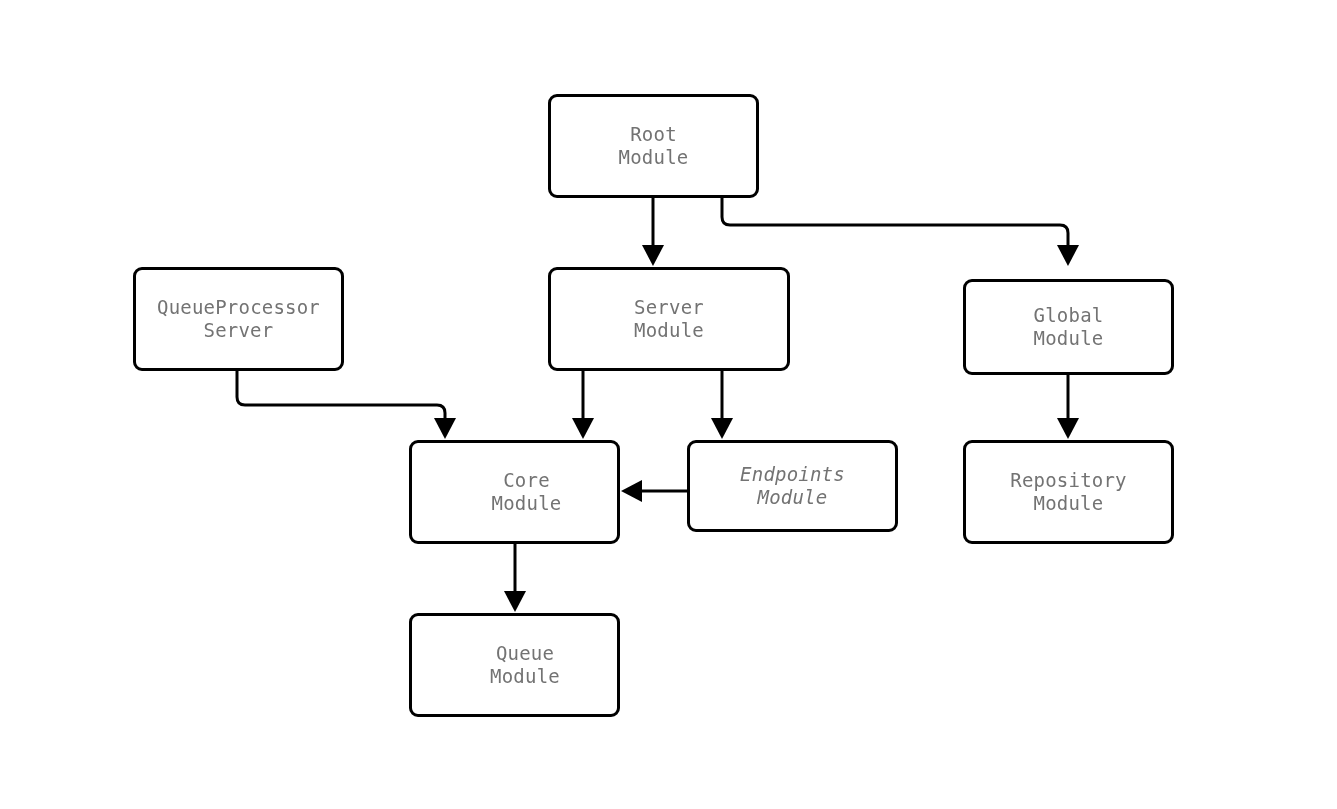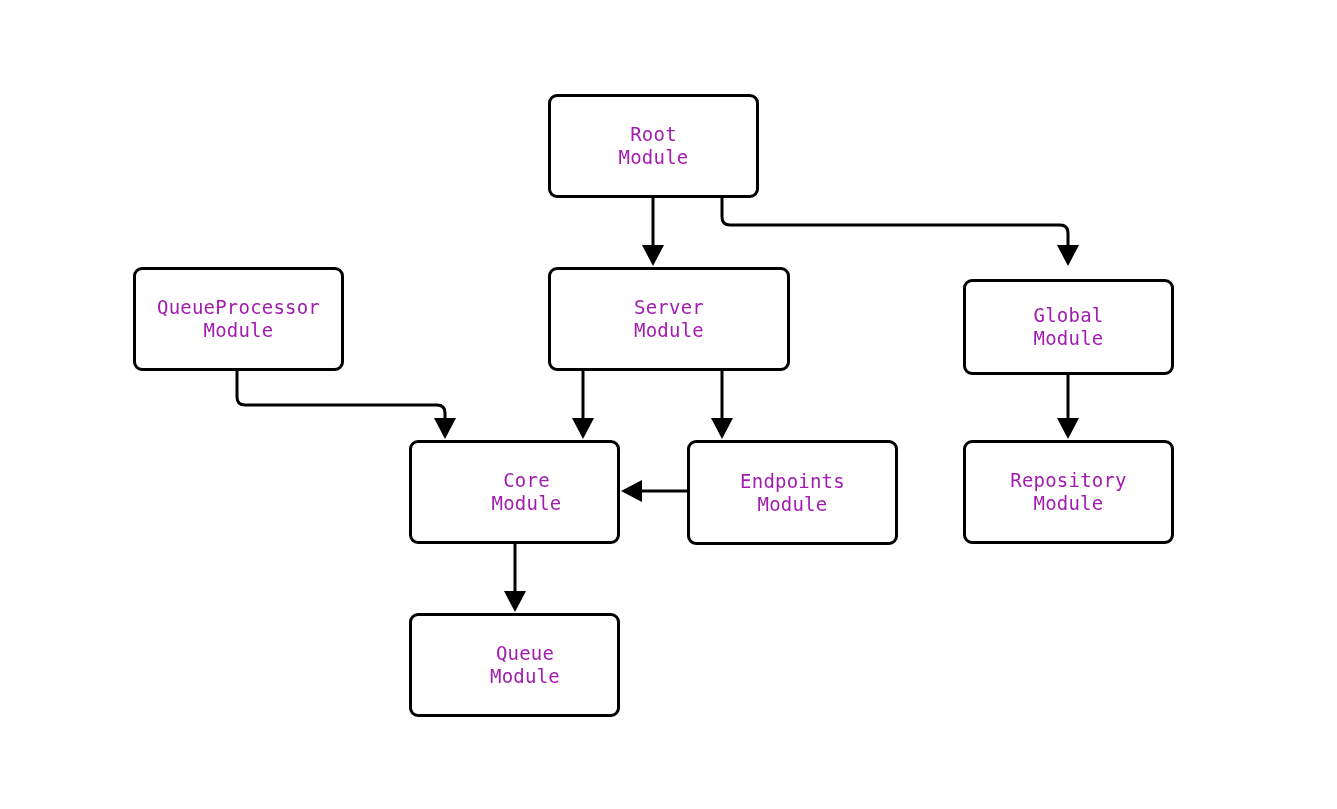--- a/index.html
+++ b/index.html
@@ -34,21 +34,21 @@
     display: flex;
     flex-direction: column;
     align-items: center;
     justify-content: center;
     z-index: 2;
   }
   .node-label {
     font-family: "DejaVu Sans Mono", "Liberation Mono", monospace;
     font-size: 19px;
     line-height: 23px;
-    color: #a21caf;
+    color: #737373;
     text-align: center;
     white-space: pre;
     letter-spacing: 0.2px;
   }
 </style>
 </head>
 <body>
 
 <div id="diagram-canvas">
 
@@ -95,39 +95,39 @@
     </g>
   </svg>
 
   <div class="node" style="left:548px; top:94px; width:211px; height:104px;">
     <div class="node-label">Root
 Module</div>
   </div>
 
   <div class="node" style="left:133px; top:267px; width:211px; height:104px;">
     <div class="node-label">QueueProcessor
-Module</div>
+Server</div>
   </div>
 
   <div class="node" style="left:548px; top:267px; width:242px; height:104px;">
     <div class="node-label">Server
 Module</div>
   </div>
 
   <div class="node" style="left:963px; top:267px; width:211px; height:96px;margin-top:12px;">
     <div class="node-label">Global
 Module</div>
   </div>
 
   <div class="node" style="left:409px; top:440px; width:211px; height:104px;padding-left:24px;">
     <div class="node-label">Core
 Module</div>
   </div>
 
-  <div class="node" style="left:687px; top:440px; width:211px; height:105px;">
+  <div class="node" style="left:687px; top:440px; width:211px; height:92px;font-style:italic;">
     <div class="node-label">Endpoints
 Module</div>
   </div>
 
   <div class="node" style="left:963px; top:440px; width:211px; height:104px;">
     <div class="node-label">Repository
 Module</div>
   </div>
 
   <div class="node" style="left:409px; top:613px; width:211px; height:104px;padding-left:21px;">

